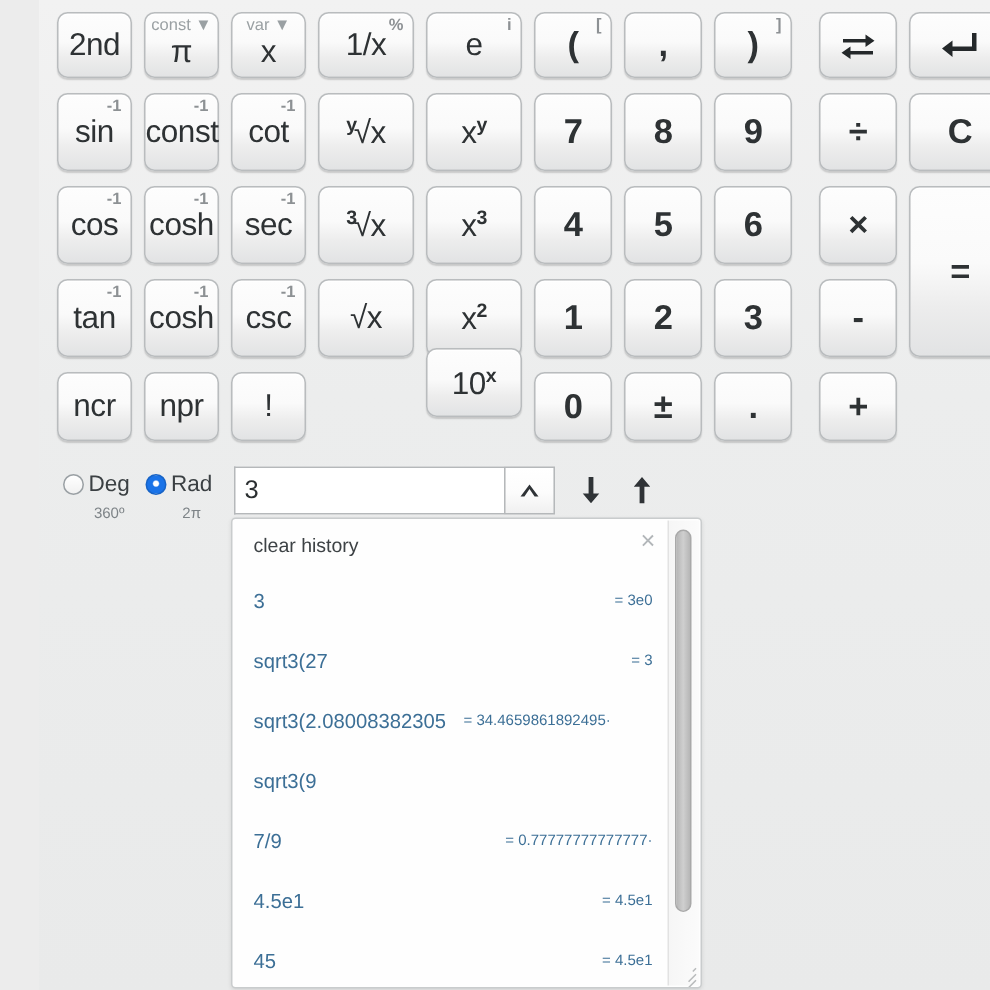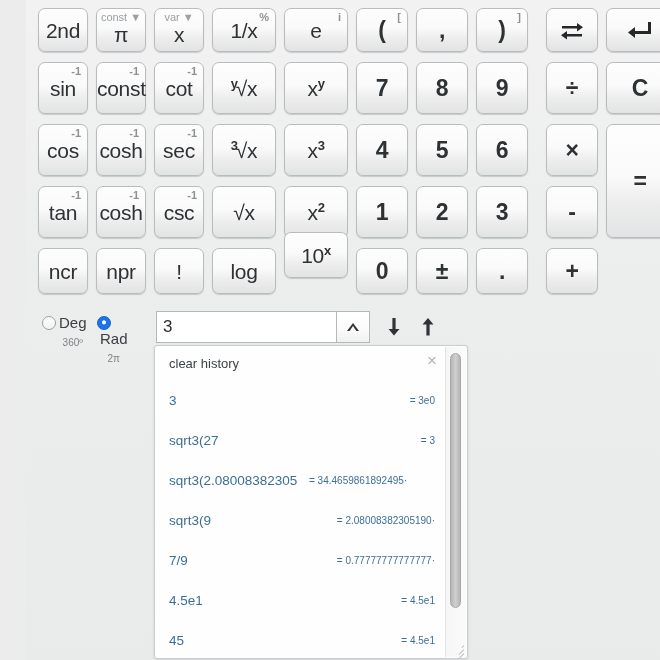--- a/index.html
+++ b/index.html
@@ -448,23 +448,20 @@
       </div>
       <div class="key fn" style="left: 12px; top: 248px; width: 50px; height: 46px;">
         <span class="main">ncr</span>
       </div>
       <div class="key fn" style="left: 70px; top: 248px; width: 50px; height: 46px;">
         <span class="main">npr</span>
       </div>
       <div class="key fn" style="left: 128px; top: 248px; width: 50px; height: 46px;">
         <span class="main">!</span>
       </div>
-      <div class="key fn" style="left: 186px; top: 248px; width: 64px; height: 46px;">
-        <span class="main">log</span>
-      </div>
       <div class="key fn" style="left: 258px; top: 232px; width: 64px; height: 46px;">
         <span class="main">10<span class="exp">x</span></span>
       </div>
       <div class="key num" style="left: 330px; top: 248px; width: 52px; height: 46px;">
         <span class="main">0</span>
       </div>
       <div class="key num" style="left: 390px; top: 248px; width: 52px; height: 46px;">
         <span class="main">±</span>
       </div>
       <div class="key num" style="left: 450px; top: 248px; width: 52px; height: 46px;">
@@ -476,21 +473,21 @@
     </div>
 
   <div class="modebar">
     <div class="radio-group" style="left:0px; top:4px;">
       <span class="radio-dot"></span>
       <span class="radio-texts">
         <span class="radio-label">Deg</span><br>
         <span class="radio-sub">360º</span>
       </span>
     </div>
-    <div class="radio-group" style="left:55px; top:4px;flex-direction:column;">
+    <div class="radio-group" style="left:55px; top:4px;">
       <span class="radio-dot on"></span>
       <span class="radio-texts">
         <span class="radio-label">Rad</span><br>
         <span class="radio-sub">2π</span>
       </span>
     </div>
   </div>
 
   <div class="entryrow">
     <input class="entry-field" type="text" value="3" style="">
@@ -524,21 +521,20 @@
         <div class="hist-row">
           <span class="hist-expr">sqrt3(27</span>
           <span class="hist-res">= 3</span>
         </div>
         <div class="hist-row wide">
           <span class="hist-expr">sqrt3(2.08008382305·</span>
           <span class="hist-res">= 34.4659861892495·</span>
         </div>
         <div class="hist-row">
           <span class="hist-expr">sqrt3(9</span>
-          <span class="hist-res">= 2.08008382305190·</span>
         </div>
         <div class="hist-row">
           <span class="hist-expr">7/9</span>
           <span class="hist-res">= 0.77777777777777·</span>
         </div>
         <div class="hist-row">
           <span class="hist-expr">4.5e1</span>
           <span class="hist-res">= 4.5e1</span>
         </div>
         <div class="hist-row">

